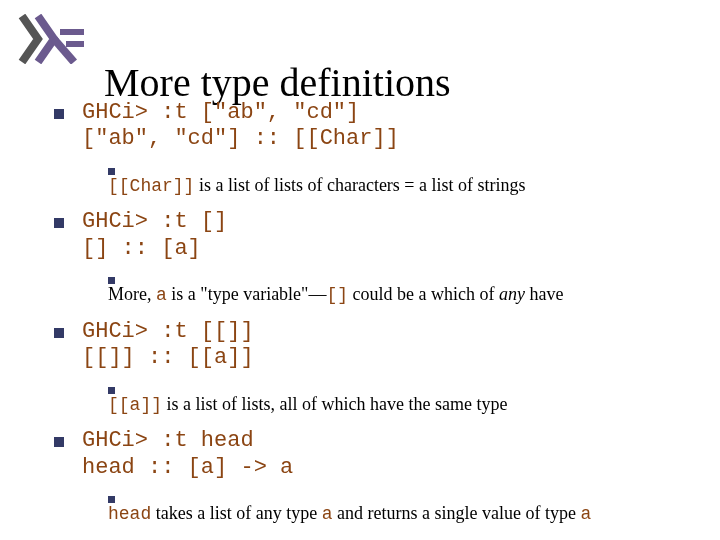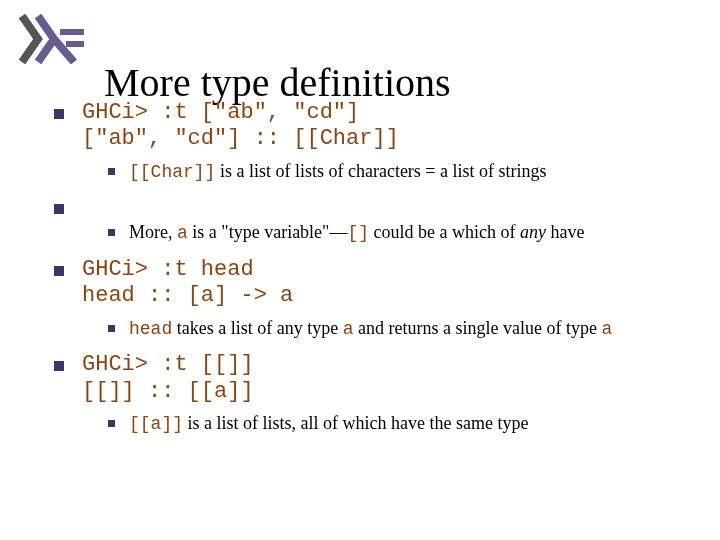--- a/index.html
+++ b/index.html
@@ -57,20 +57,21 @@
     margin-right: 14px;
   }
   .sub {
     margin-left: 54px;
     display: flex;
     align-items: flex-start;
     margin-top: 8px;
     margin-bottom: 12px;
     font-size: 18px;
     line-height: 1.2;
+    flex-direction: column;
   }
   .code {
     font-family: "Courier New", Courier, monospace;
     font-size: 22px;
     line-height: 1.2;
   }
   .code-inline {
     font-family: "Courier New", Courier, monospace;
   }
   .block { margin-bottom: 4px; }
@@ -105,54 +106,58 @@
       <div class="sq-small"></div>
       <div>
         <span class="code-inline brown">[[Char]]</span><span> is a list of lists of characters = a list of strings</span>
       </div>
     </div>
   </div>
 
   <div class="block">
     <div class="bullet-row">
       <div class="sq"></div>
+      <div>
+        <div class="code brown">GHCi&gt; :t []</div>
+        <div class="code brown">[] :: [a]</div>
+      </div>
     </div>
     <div class="sub">
       <div class="sq-small"></div>
       <div>
         <span>More, </span><span class="code-inline brown">a</span><span> is a "type variable"—</span><span class="code-inline brown">[]</span><span> could be a which of </span><span class="italic">any</span><span> have</span>
+      </div>
+    </div>
+  </div>
+
+  <div class="block">
+    <div class="bullet-row">
+      <div class="sq"></div>
+      <div>
+        <div class="code brown">GHCi&gt; :t [[]]</div>
+        <div class="code brown">[[]] :: [[a]]</div>
+      </div>
+    </div>
+    <div class="sub">
+      <div class="sq-small"></div>
+      <div>
+        <span class="code-inline brown">[[a]]</span><span> is a list of lists, all of which have the same type</span>
       </div>
     </div>
   </div>
 
   <div class="block">
     <div class="bullet-row">
       <div class="sq"></div>
       <div>
         <div class="code brown">GHCi&gt; :t head</div>
         <div class="code brown">head :: [a] -&gt; a</div>
       </div>
     </div>
     <div class="sub">
       <div class="sq-small"></div>
       <div>
         <span class="code-inline brown">head</span><span> takes a list of any type </span><span class="code-inline brown">a</span><span> and returns a single value of type </span><span class="code-inline brown">a</span>
       </div>
     </div>
   </div>
 
-  <div class="block">
-    <div class="bullet-row">
-      <div class="sq"></div>
-      <div>
-        <div class="code brown">GHCi&gt; :t [[]]</div>
-        <div class="code brown">[[]] :: [[a]]</div>
-      </div>
-    </div>
-    <div class="sub">
-      <div class="sq-small"></div>
-      <div>
-        <span class="code-inline brown">[[a]]</span><span> is a list of lists, all of which have the same type</span>
-      </div>
-    </div>
-  </div>
-
 </div>
 
 </body></html>

